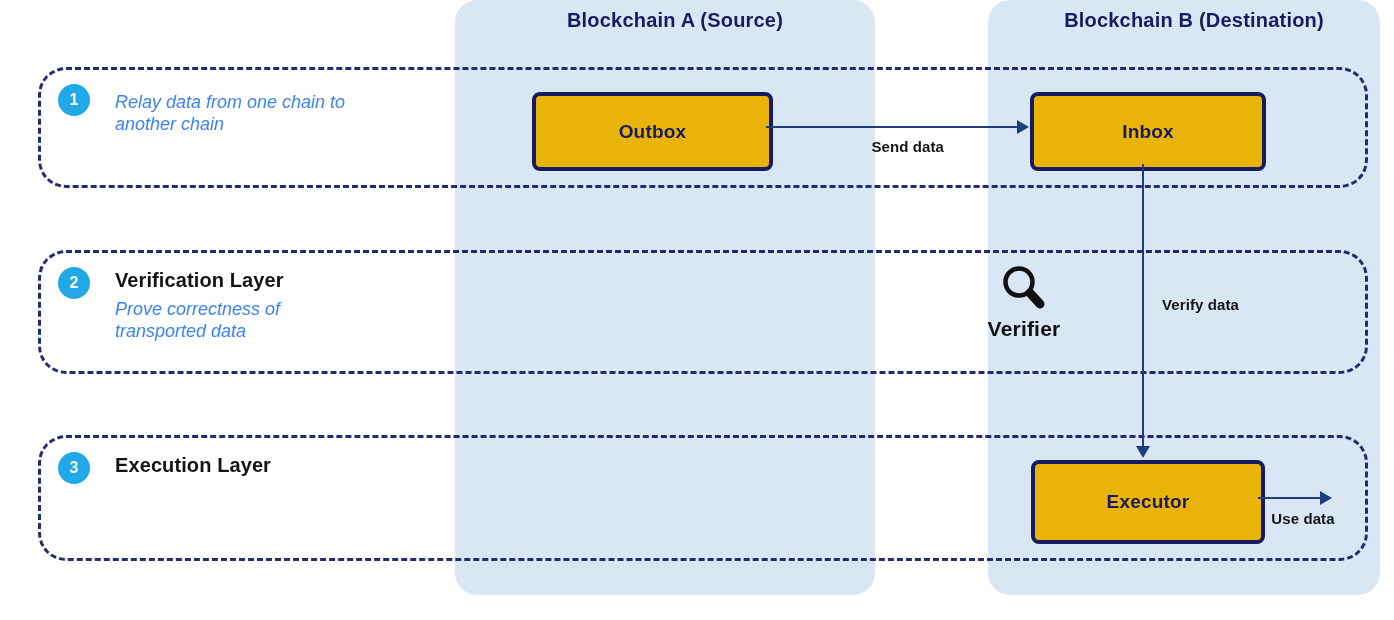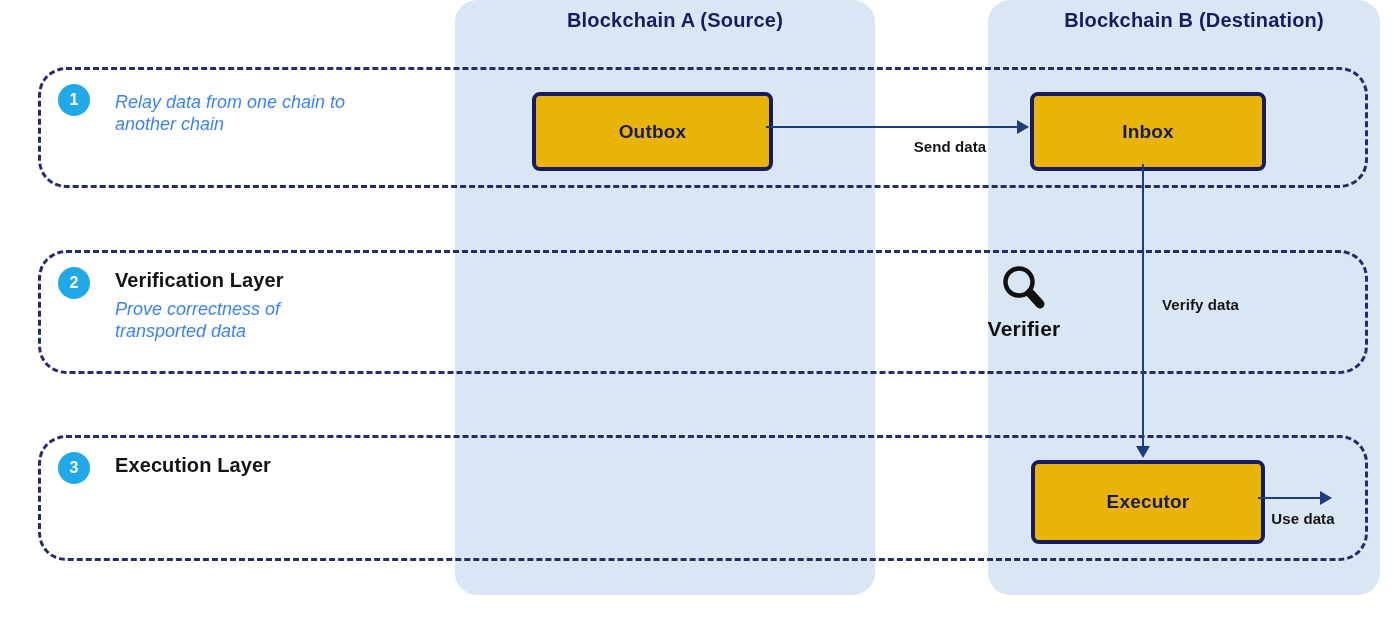--- a/index.html
+++ b/index.html
@@ -50,21 +50,21 @@
     position:absolute;left:978px;top:263px;width:92px;z-index:3;
     display:flex;flex-direction:column;align-items:center;
   }
   .verifier-label{margin-top:4px;font-weight:bold;font-size:21px;color:#111111;letter-spacing:.2px;}
   
   .arrows{position:absolute;left:0;top:0;z-index:4;pointer-events:none;}
   
   .edge-label{
     position:absolute;z-index:5;font-weight:bold;font-size:15px;color:#141414;letter-spacing:.1px;
   }
-  .lbl-send{left:908px;top:138px;width:84px;text-align:center;}
+  .lbl-send{left:860px;top:138px;width:84px;text-align:right;}
   .lbl-verify{left:1162px;top:296px;}
   .lbl-use{left:1268px;top:510px;width:70px;text-align:center;}
 </style>
 </head>
 <body>
 
 <div class="canvas">
 
   <div class="column col-a">
     <div class="column-header">Blockchain A (Source)</div>

